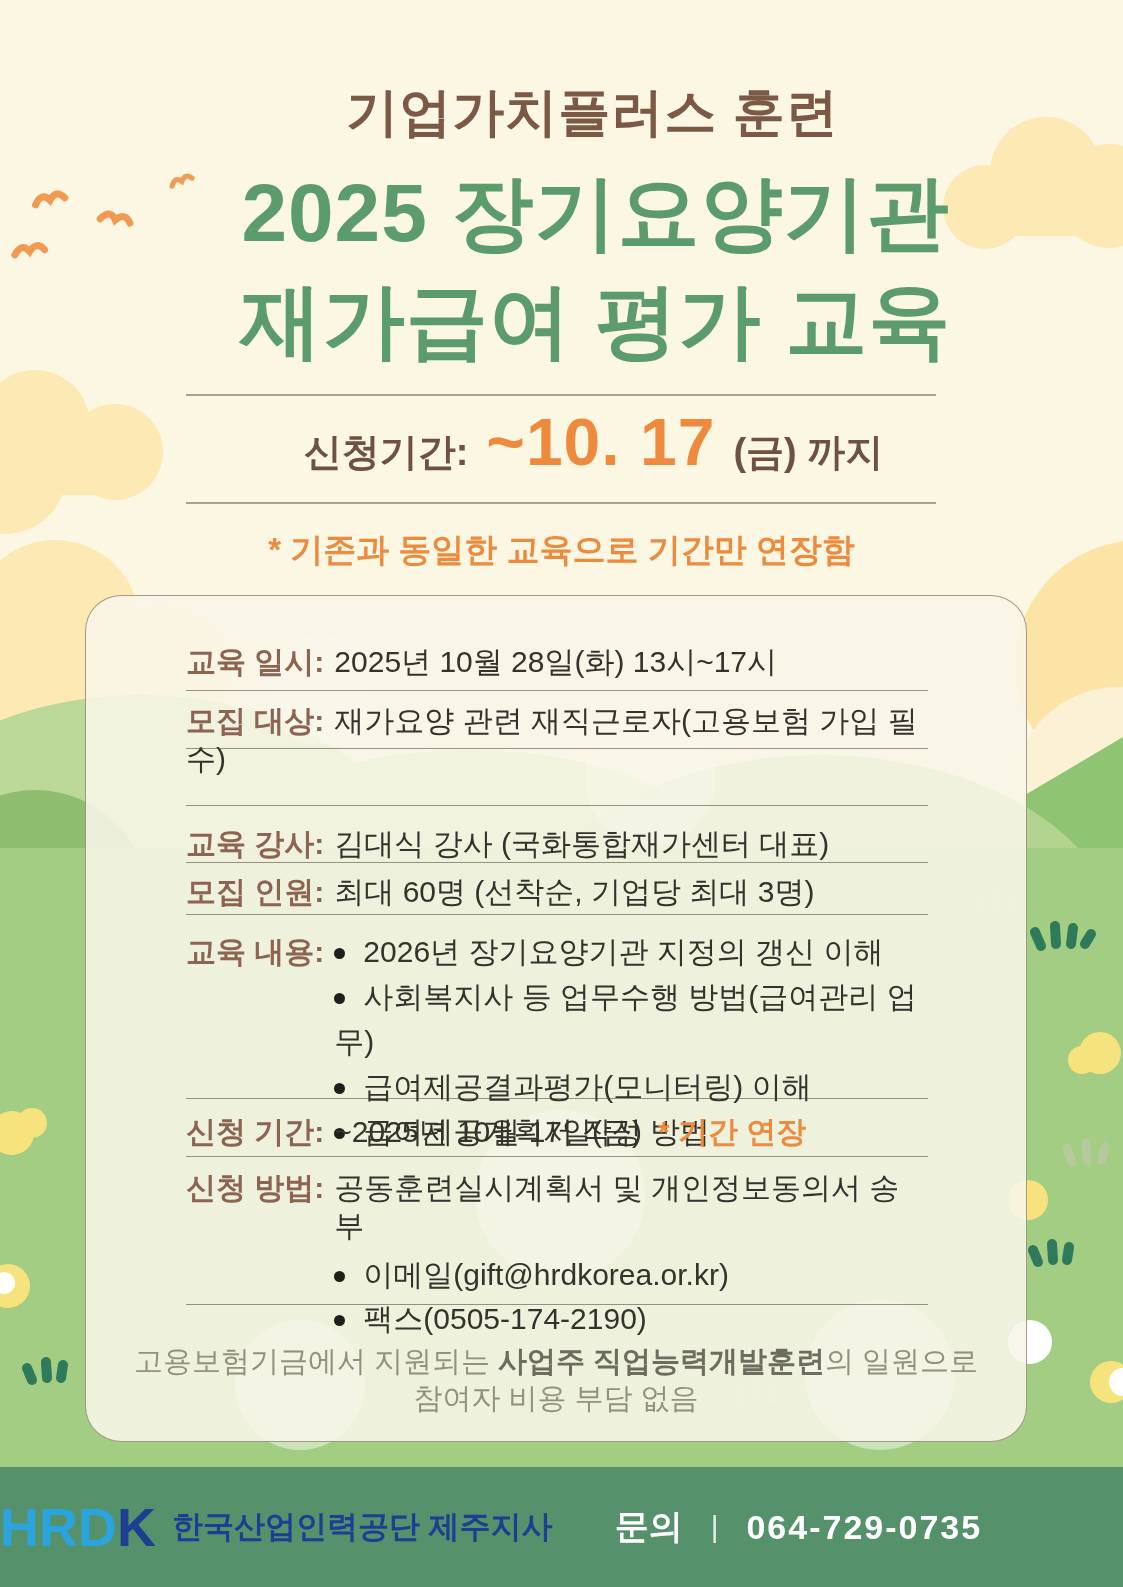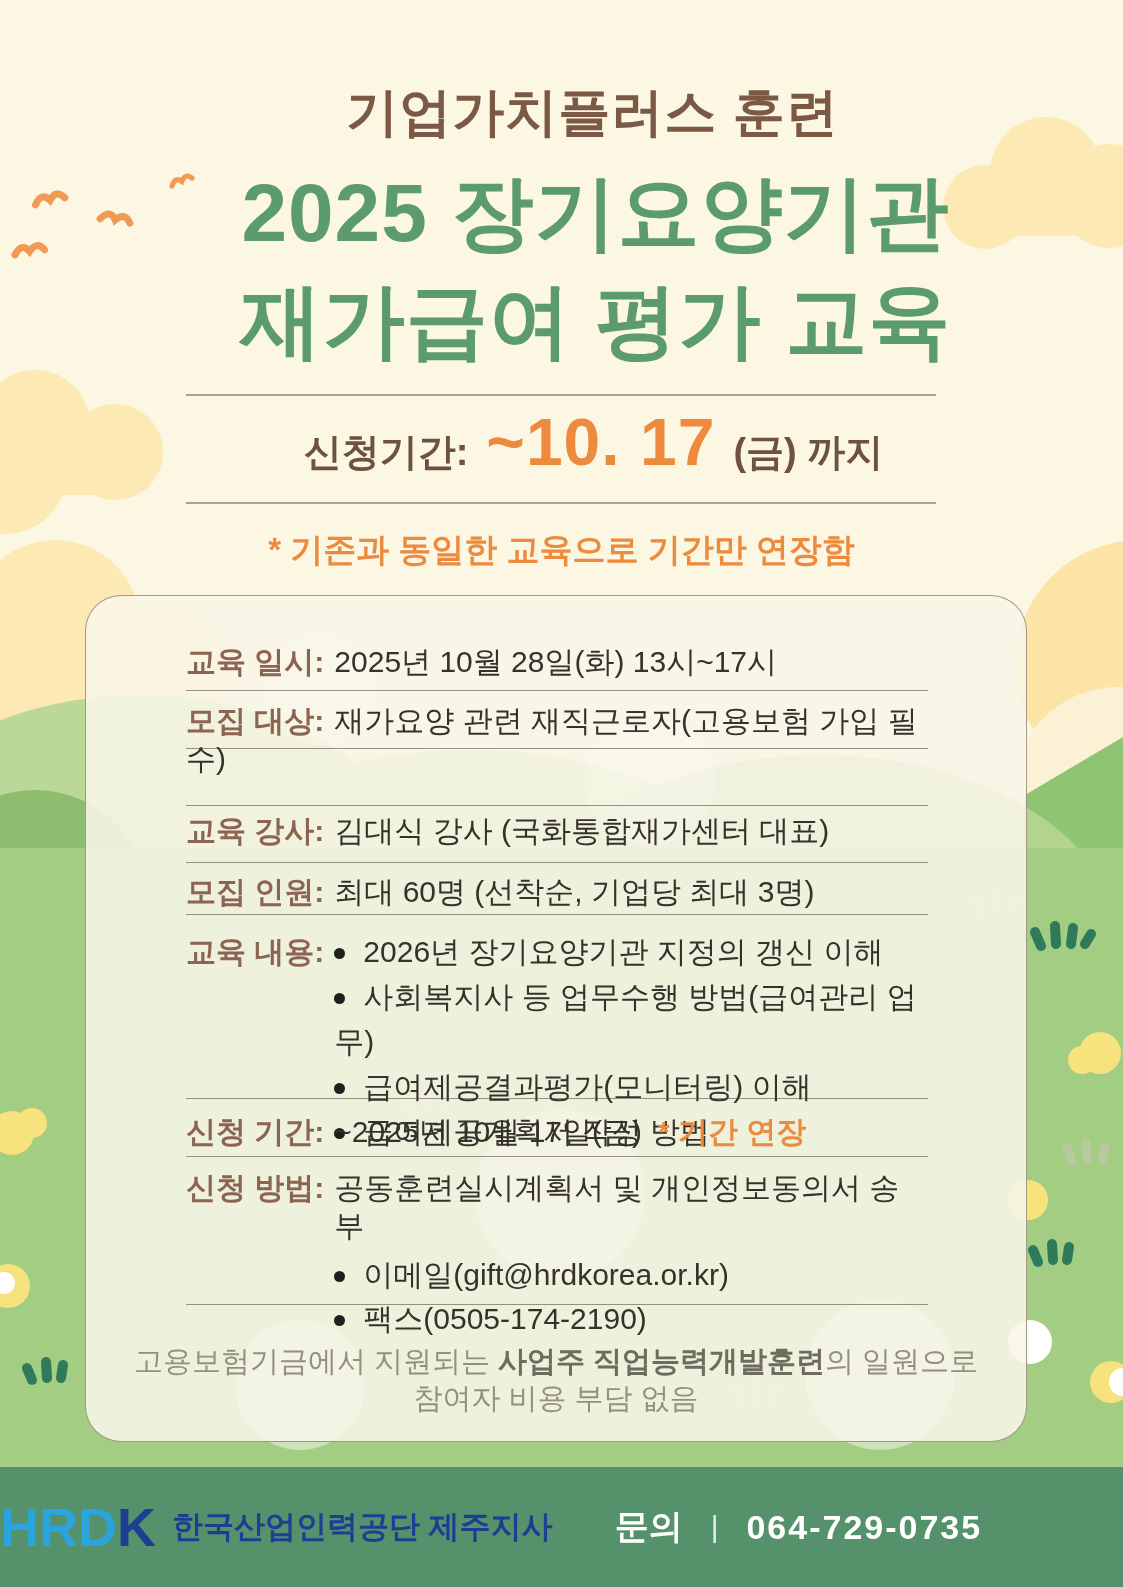--- a/index.html
+++ b/index.html
@@ -236,21 +236,21 @@
     </div>
     <div class="cdiv" style="top:94px"></div>
 
     <div class="crow" style="top:106px">
       <span class="lbl">모집 대상:</span><span>재가요양 관련 재직근로자(고용보험 가입 필수)</span>
     </div>
     <div class="cdiv" style="top:152px"></div>
 
     <div class="cdiv" style="top:209px"></div>
 
-    <div class="crow" style="top:216px">
+    <div class="crow" style="top:229px">
       <span class="lbl">교육 강사:</span><span>김대식 강사 (국화통합재가센터 대표)</span>
     </div>
     <div class="cdiv" style="top:266px"></div>
 
     <div class="crow" style="top:277px">
       <span class="lbl">모집 인원:</span><span>최대 60명 (선착순, 기업당 최대 3명)</span>
     </div>
     <div class="cdiv" style="top:318px"></div>
 
     <div class="crow row-flex" style="top:333px">

